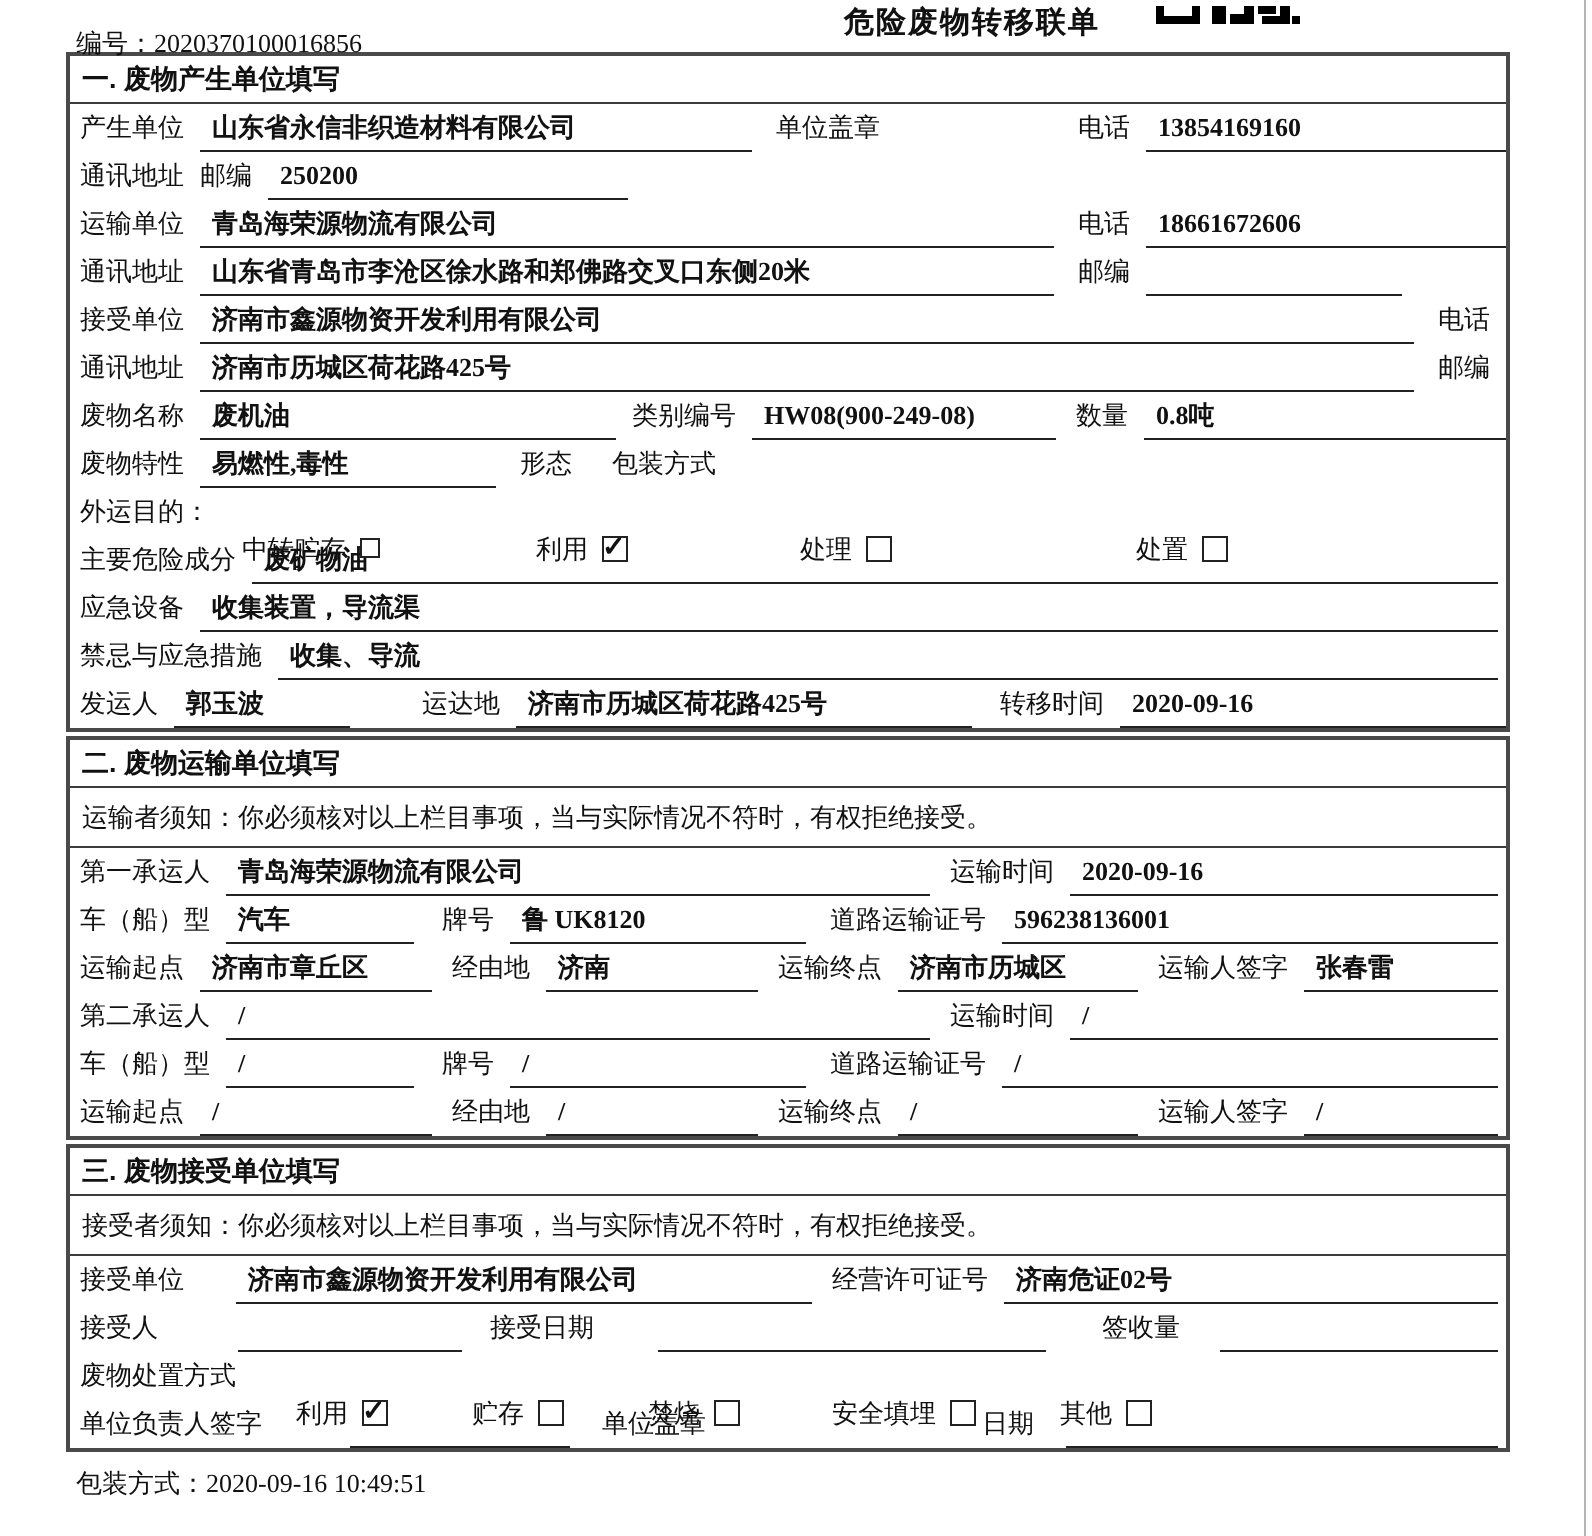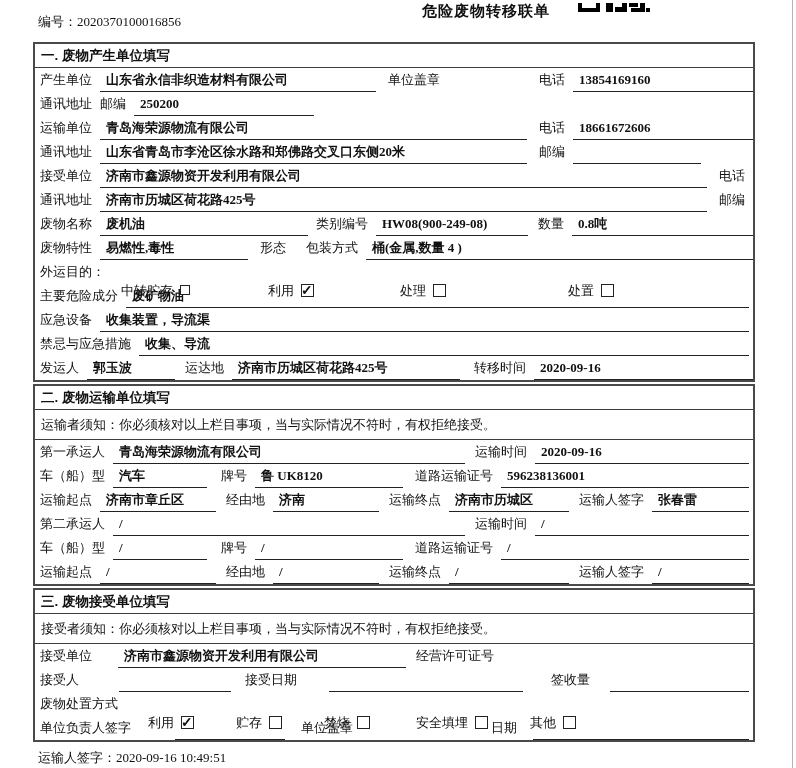--- a/index.html
+++ b/index.html
@@ -4,21 +4,21 @@
 <style>
   html,body { margin:0; padding:0; }
   body {
     width:796px; height:768px; background:#ffffff; position:relative;
     font-family:"Liberation Serif","DejaVu Serif",serif;
     font-size:13px; color:#111; overflow:hidden;
   }
   .page-edge { position:absolute; top:0; bottom:0; right:3px; width:1px; background:#b4b4b4; }
 
   
-  .topbar { position:relative; height:42px; }
+  .topbar { position:relative; height:26px; }
   .doc-number { position:absolute; left:38px; top:13px; white-space:nowrap; }
   .doc-title {
     position:absolute; left:330px; top:2px; width:220px; text-align:right;
     font-family:"Liberation Sans","DejaVu Sans",sans-serif;
     font-size:15px; font-weight:bold; letter-spacing:1px; white-space:nowrap;
   }
   .qr-fragment { position:absolute; left:578px; top:0; width:72px; height:9px; }
 
   
   .box { margin-left:33px; width:718px; border:2px solid #4a4a4a; background:#fff; }
@@ -126,21 +126,20 @@
       <span class="v" style="width:152px">HW08(900-249-08)</span>
       <span class="l" style="margin-left:10px">数量</span>
       <span class="v grow">0.8吨</span>
     </div>
 
     <div class="row">
       <span class="l">废物特性</span>
       <span class="v" style="width:148px">易燃性,毒性</span>
       <span class="l" style="margin-left:12px">形态</span>
       <span class="l" style="margin-left:12px">包装方式</span>
-      <span class="v grow">桶(金属,数量 4 )</span>
     </div>
 
     <div class="row">
       <span class="l">外运目的：</span>
       <span class="opt" style="margin-left:8px">
           <span>中转贮存</span>
           <span class="cb small"></span>
         </span>
       <span class="opt" style="margin-left:78px">
           <span>利用</span>
@@ -167,21 +166,21 @@
     </div>
 
     <div class="row">
       <span class="l">禁忌与应急措施</span>
       <span class="v grow" style="margin-right:4px">收集、导流</span>
     </div>
 
     <div class="row">
       <span class="l">发运人</span>
       <span class="v" style="width:88px">郭玉波</span>
-      <span class="l" style="margin-left:10px">运达地</span>
+      <span class="l" style="margin-left:36px">运达地</span>
       <span class="v" style="width:228px">济南市历城区荷花路425号</span>
       <span class="l" style="margin-left:14px">转移时间</span>
       <span class="v grow">2020-09-16</span>
     </div>
   </div>
 
   <div class="box">
     <div class="sec-h">二. 废物运输单位填写</div>
     <div class="notice">运输者须知：你必须核对以上栏目事项，当与实际情况不符时，有权拒绝接受。</div>
 
@@ -241,20 +240,21 @@
   </div>
 
   <div class="box">
     <div class="sec-h">三. 废物接受单位填写</div>
     <div class="notice">接受者须知：你必须核对以上栏目事项，当与实际情况不符时，有权拒绝接受。</div>
 
     <div class="row">
       <span class="l">接受单位</span>
       <span class="v" style="width:288px;margin-left:18px">济南市鑫源物资开发利用有限公司</span>
       <span class="l" style="margin-left:10px">经营许可证号</span>
+      <span class="v grow" style="margin-right:4px">济南危证02号</span>
     </div>
 
     <div class="row">
       <span class="l">接受人</span>
       <span class="v" style="width:112px;margin-left:32px"></span>
       <span class="l" style="margin-left:14px">接受日期</span>
       <span class="v" style="width:194px;margin-left:24px"></span>
       <span class="l" style="margin-left:28px">签收量</span>
       <span class="v grow" style="margin-left:12px;margin-right:4px"></span>
     </div>
@@ -286,14 +286,14 @@
     <div class="row">
       <span class="l">单位负责人签字</span>
       <span class="v" style="width:110px;margin-left:36px"></span>
       <span class="l" style="margin-left:16px">单位盖章</span>
       <span style="width:130px"></span>
       <span class="l">日期</span>
       <span class="v grow" style="margin-left:8px;margin-right:4px"></span>
     </div>
   </div>
 
-  <div class="print-row"><span>运输人签字：</span><span>2020-09-16 10:49:51</span></div>
+  <div class="print-row"><span>包装方式：</span><span>2020-09-16 10:49:51</span></div>
 </div>
 
 </body></html>

